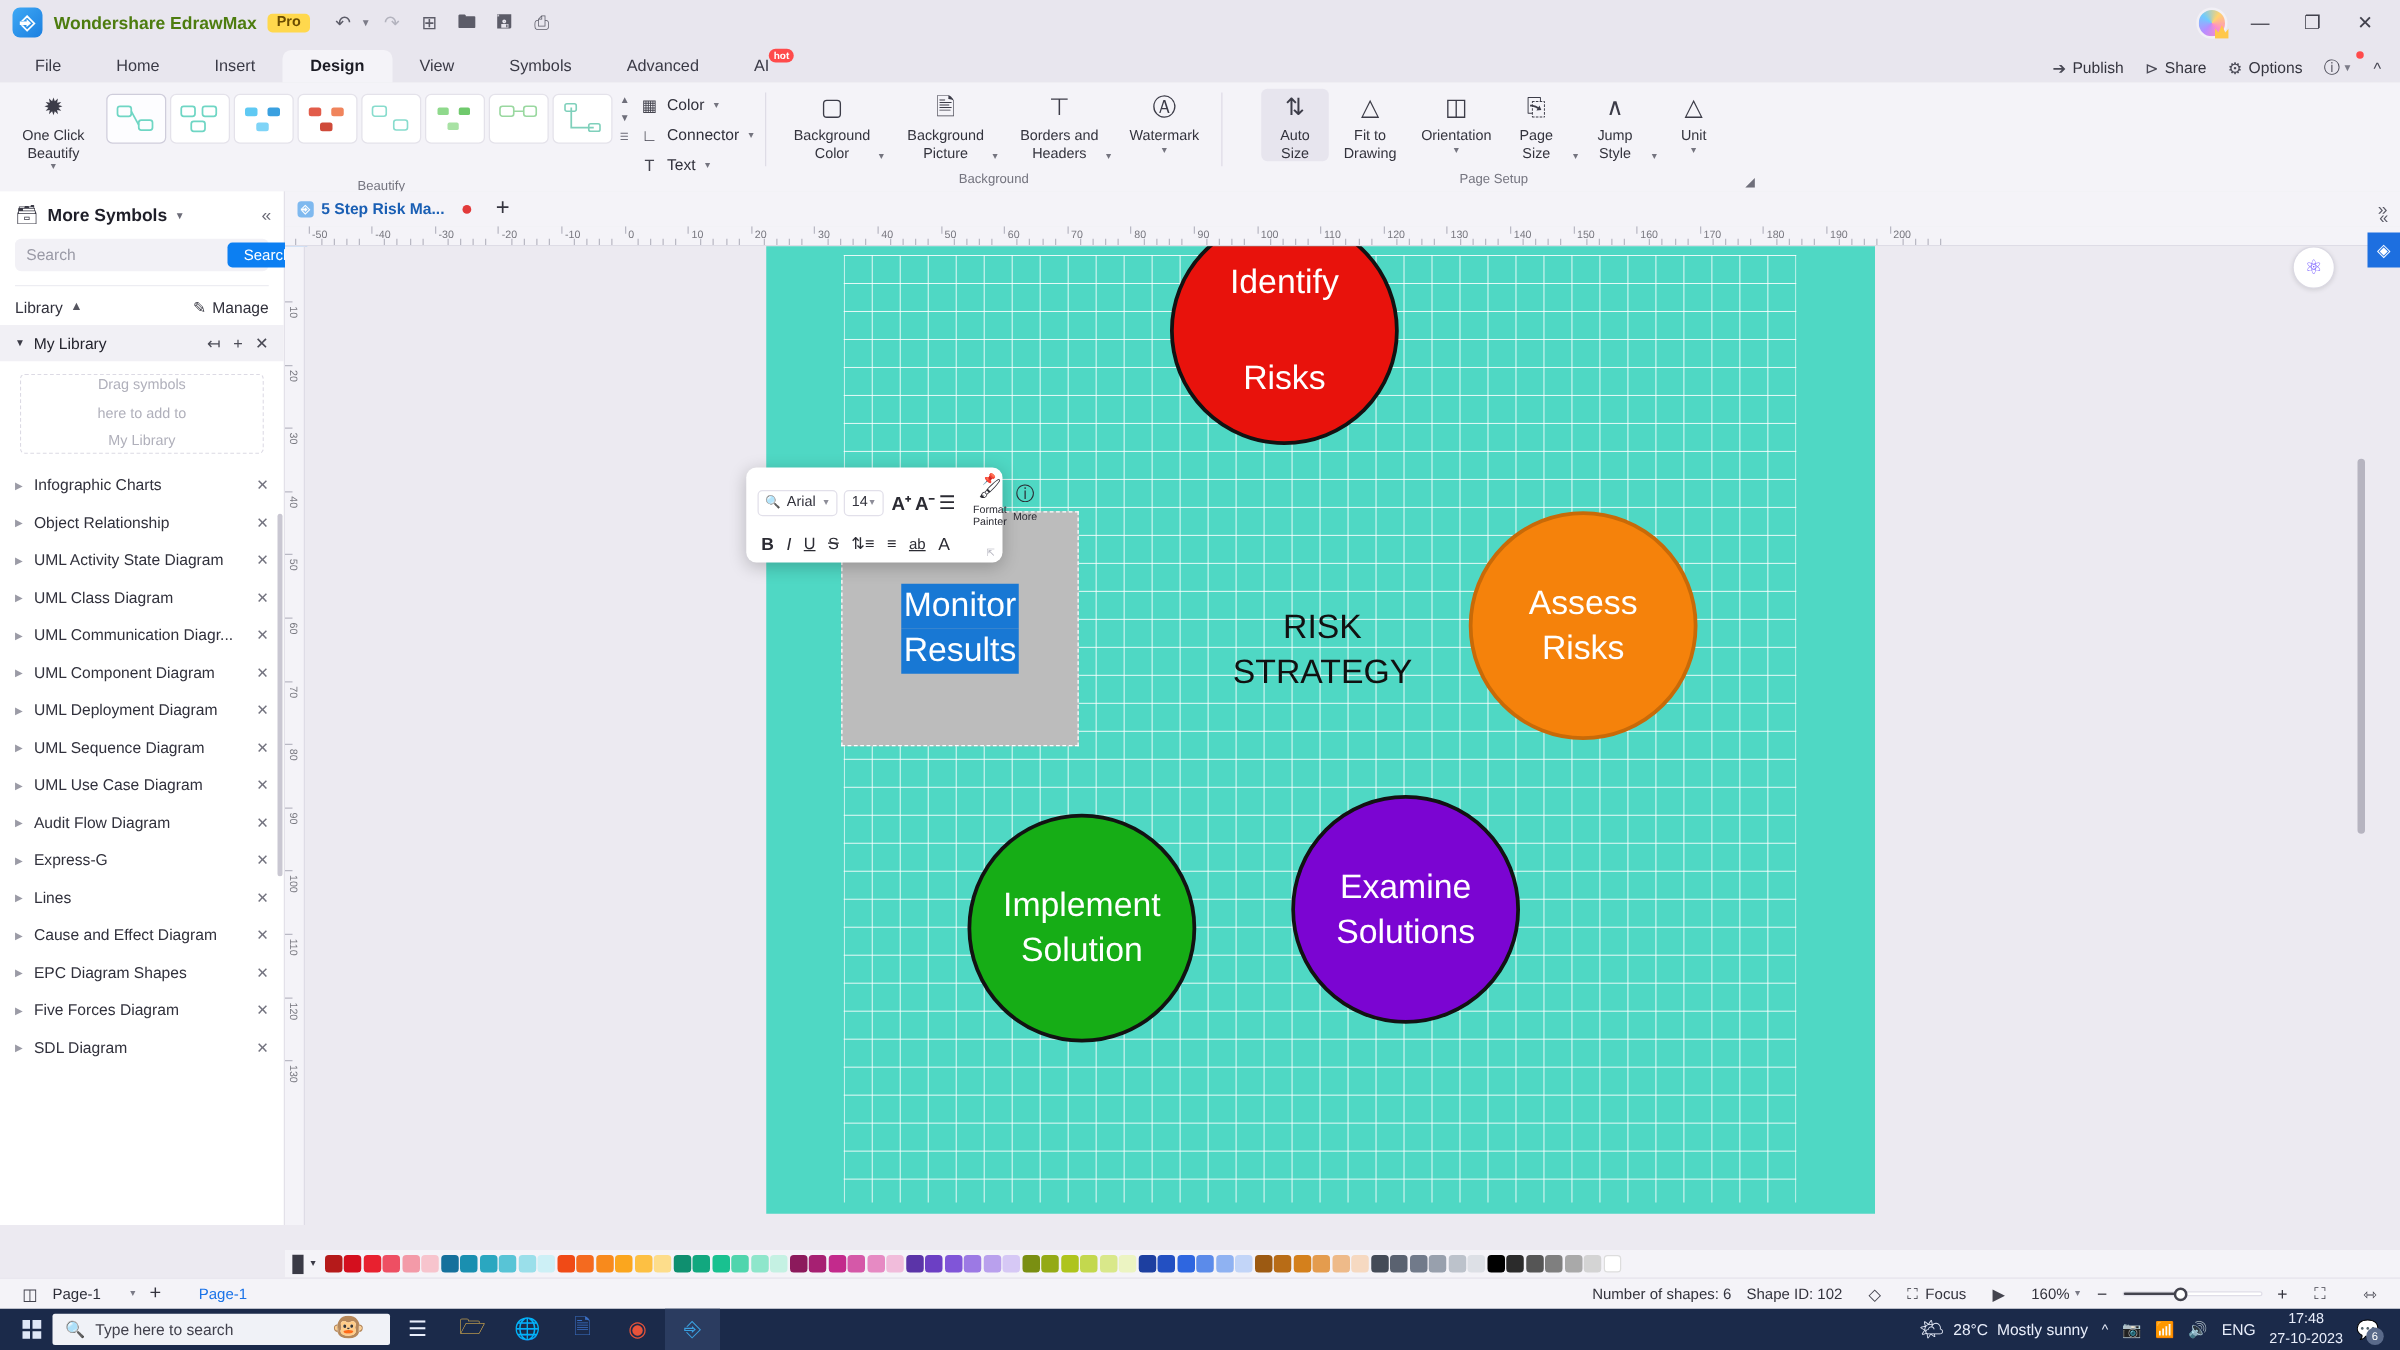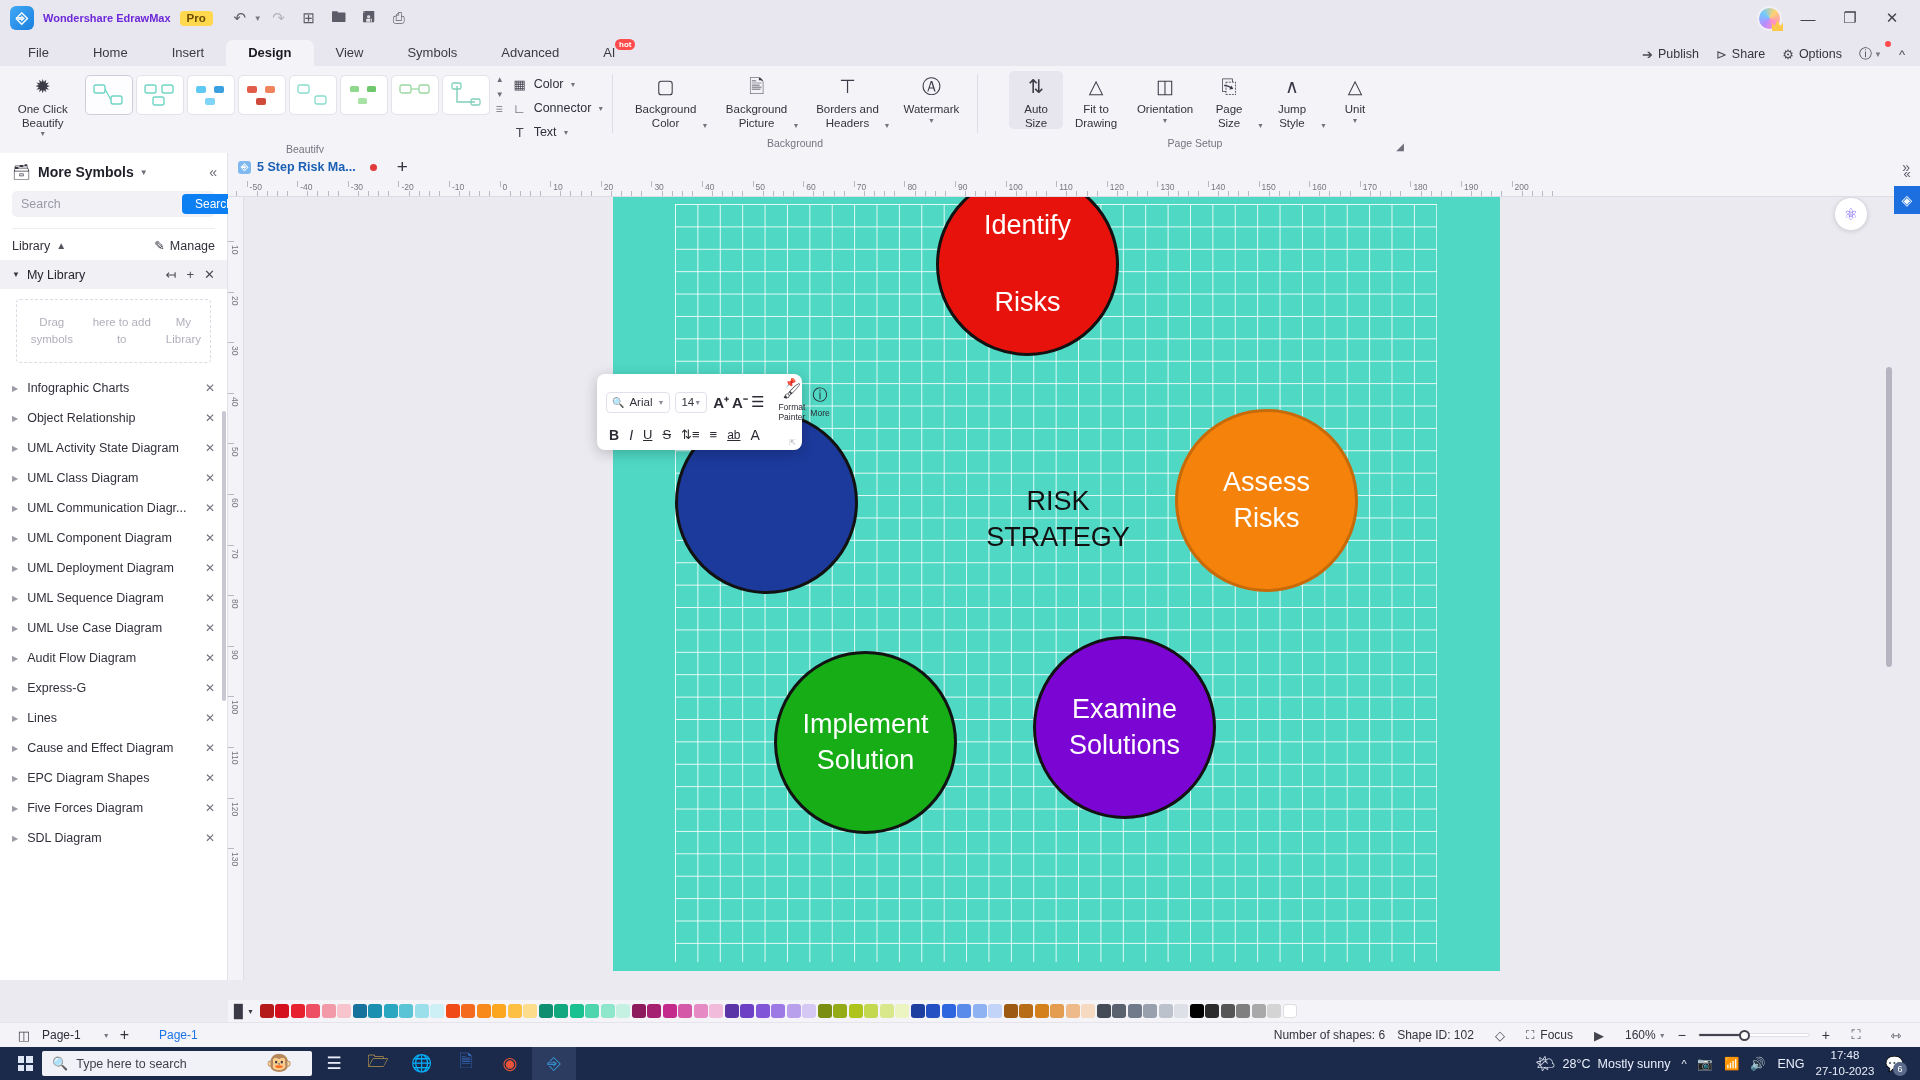--- a/index.html
+++ b/index.html
@@ -17,21 +17,21 @@
   .titlebar {
     position: absolute; top: 0; left: 0; width: 1920px; height: 36px;
     background: #e8e6ee; display: flex; align-items: center; padding-left: 10px;
   }
   .logo-sq {
     width: 24px; height: 24px; border-radius: 6px;
     background: linear-gradient(135deg,#3fa9f5,#1b7fe0);
     display: flex; align-items: center; justify-content: center;
     color: #fff; font-size: 15px; font-weight: bold;
   }
-  .app-title { font-weight: bold; font-size: 11px; margin-left: 9px; color: #6d28d9; }
+  .app-title { font-weight: bold; font-size: 14px; margin-left: 9px; color: #4d7c0f; }
   .pro-badge {
     margin-left: 9px; background: #ffd84d; color: #6a4c00;
     font-size: 11.5px; font-weight: bold; border-radius: 4px; padding: 1px 7px 2px;
   }
   .tb-icons { display: flex; align-items: center; gap: 4px; margin-left: 14px; }
   .tb-ic {
     width: 26px; height: 24px; display: flex; align-items: center; justify-content: center;
     color: #5c5c68; font-size: 15px; border-radius: 4px;
   }
   .tb-ic.dim { color: #b3b3be; }
@@ -138,21 +138,21 @@
   .libhead { display: flex; align-items: center; padding: 9px 12px 7px; font-size: 12.5px; color: #31313c; }
   .libhead .chev { font-size: 10px; margin-left: 6px; color: #55555f; }
   .manage { margin-left: auto; display: flex; align-items: center; gap: 5px; font-size: 12.5px; color: #31313c; }
   .mylib {
     display: flex; align-items: center; background: #f1f0f5; padding: 7px 12px; font-size: 12.5px; color: #24242e;
   }
   .mylib .tri { font-size: 8px; margin-right: 7px; color: #3b3b46; }
   .mylib-icons { margin-left: auto; display: flex; gap: 10px; color: #4b4b56; font-size: 13px; align-items:center; }
   .dropzone {
     margin: 10px 16px; border: 1px dashed #dcdae4; border-radius: 4px; height: 64px;
-    display: flex; flex-direction: row; align-items: center; justify-content: flex-start;
+    display: flex; flex-direction: column; align-items: center; justify-content: space-between;
     font-size: 11.5px; color: #b0b0bb; line-height: 1.45; text-align: center;
   }
   .libitem {
     display: flex; align-items: center; padding: 8px 12px; font-size: 12.5px; color: #31313c;
   }
   .libitem .tri { font-size: 8px; margin-right: 9px; color: #9b9ba6; }
   .libitem .x { margin-left: auto; font-size: 12px; color: #72727e; }
   .lp-scroll {
     position: absolute; right: 1px; top: 258px; width: 4px; height: 290px;
     background: #c9c7d2; border-radius: 2px;
@@ -872,20 +872,24 @@
             <div>Implement</div>
             <div>Solution</div>
           </div>
           <div class="circ" style="left: 62px; top: 215px; width: 183px; height: 183px; background: rgb(28, 58, 156); border: 3px solid rgb(18, 18, 18);"></div>
         </div>
       <div class="center-title" style="left:300px;top:288px;width:290px;">
         <div>RISK</div>
         <div>STRATEGY</div>
       </div>
 
+      <div class="edit-overlay" style="left:60px;top:213px;width:190px;height:188px;">
+        <div class="sel-text">Monitor</div>
+        <div class="sel-text">Results</div>
+      </div>
     </div>
     <div class="ai-orb">⚛</div>
   </div>
 
   <div style="position:absolute;left:597px;top:374px;width:205px;background:#fff;border-radius:8px;
               box-shadow:0 3px 14px rgba(0,0,0,.22);padding:8px 9px 7px;z-index:40;">
     <div style="display:flex;align-items:center;gap:5px;">
       <div style="display:flex;align-items:center;background:#fff;border:1px solid #e2e0ea;border-radius:4px;height:21px;width:80px;padding:0 5px;gap:5px;">
         <span style="font-size:10px;color:#8d8d98;">🔍</span>
         <span style="font-size:11.5px;color:#32323c;flex:1;">Arial</span>

